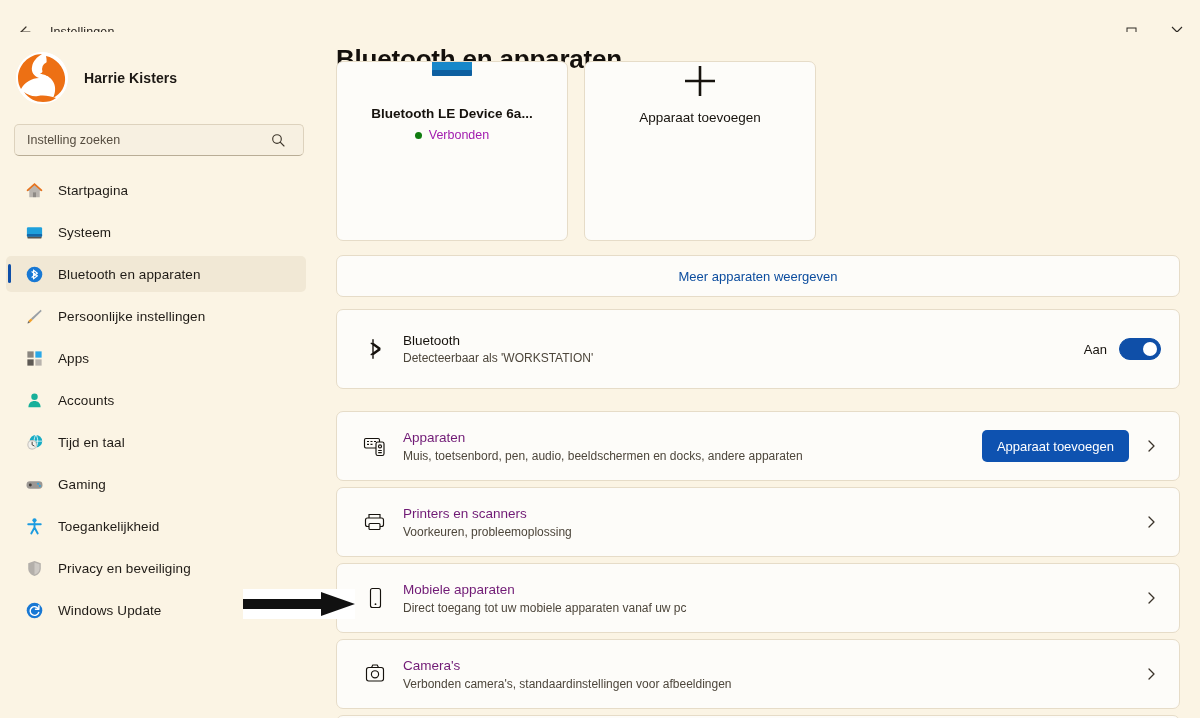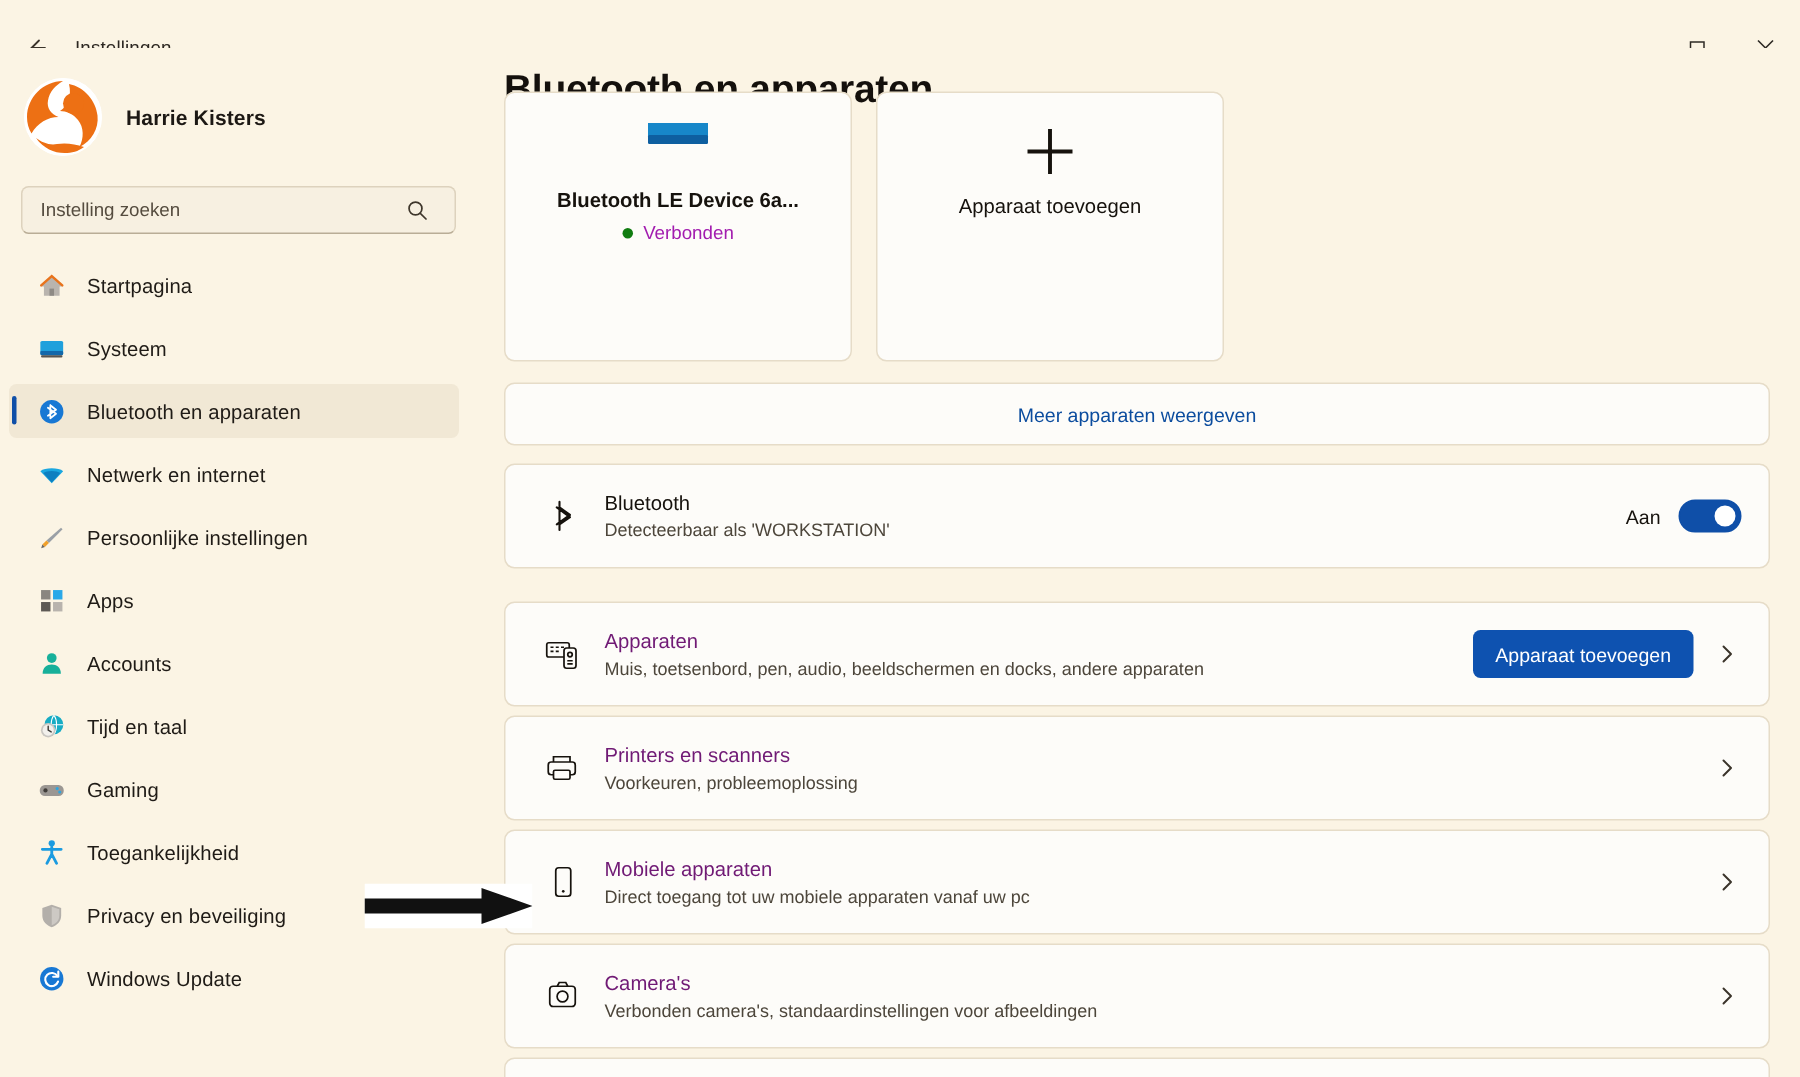--- a/index.html
+++ b/index.html
@@ -113,21 +113,21 @@
 
   .content { padding: 0 20px 0 16px; margin-top: 12px; }
 
   .cards-row { display: flex; gap: 16px; }
   .dev-card {
     width: 232px; height: 180px;
     background: #FDFCF9;
     border: 1px solid #E6DCC8;
     border-radius: 7px;
     display: flex; flex-direction: column; align-items: center;
-    padding-top: 20px;
+    padding-top: 0;
     cursor: pointer; position: relative; overflow: hidden;
   }
   .dev-card .dev-icon { height: 38px; display: flex; align-items: flex-start; justify-content: center; }
   .dev-name {
     font-size: 13.5px; font-weight: bold; color: #16120d;
     margin-top: 6px; text-align: center;
   }
   .dev-status {
     font-size: 12.5px; color: #a21caf; margin-top: 7px;
     display: flex; align-items: center; gap: 7px;
@@ -138,21 +138,21 @@
 
   .link-card {
     margin-top: 14px; height: 42px;
     background: #FDFCF9; border: 1px solid #E6DCC8; border-radius: 7px;
     display: flex; align-items: center; justify-content: center;
     cursor: pointer;
   }
   .link-card a { font-size: 13px; color: #0B4C9E; text-decoration: none; }
 
   .bt-card {
-    margin-top: 12px; height: 70px;
+    margin-top: 12px; height: 80px;
     background: #FDFCF9; border: 1px solid #E6DCC8; border-radius: 7px;
     display: flex; align-items: center; padding: 0 18px 0 22px;
   }
   .bt-ico { width: 34px; display: flex; align-items: center; justify-content: center; }
   .bt-texts { margin-left: 10px; flex: 1; }
   .bt-title { font-size: 13.5px; color: #16120d; }
   .bt-sub { font-size: 12px; color: #4d463b; margin-top: 3px; }
   .toggle-wrap { display: flex; align-items: center; gap: 12px; margin-left: 44px; }
   .toggle-label { font-size: 13px; color: #16120d; }
   .toggle {
@@ -279,29 +279,20 @@
       <div class="nav-item selected">
         <span class="nav-ico">
           <svg width="19" height="19" viewBox="0 0 20 20">
             <circle cx="10" cy="10" r="8.2" fill="#1878D4"></circle>
             <path d="M9 5.4 L13 8.6 L7.3 12.8 M7.3 7.2 L13 11.4 L9 14.6 L9 5.4" fill="none" stroke="#ffffff" stroke-width="1.25" stroke-linejoin="round" stroke-linecap="round"></path>
           </svg>
         </span>
         <span class="nav-label">Bluetooth en apparaten</span>
       </div>
 
-      <div class="nav-item">
-        <span class="nav-ico">
-          <svg width="19" height="19" viewBox="0 0 20 20">
-            <path d="M2 7.5 C5 4.8 15 4.8 18 7.5 L10 16 Z" fill="#1AA7E0"></path>
-            <path d="M4 8.8 C6.5 6.8 13.5 6.8 16 8.8 L10 15.4 Z" fill="#0D7FC0"></path>
-          </svg>
-        </span>
-        <span class="nav-label">Netwerk en internet</span>
-      </div>
 
       <div class="nav-item">
         <span class="nav-ico">
           <svg width="19" height="19" viewBox="0 0 20 20">
             <path d="M16.5 3 L17.6 4.1 L8 13.7 L6.3 12 Z" fill="#9aa0a6"></path>
             <path d="M6.3 12 L8 13.7 L5.2 16.5 L3.4 14.7 Z" fill="#F0A02A"></path>
             <path d="M3.4 14.7 L5.2 16.5 L2.6 17.4 Z" fill="#6b6763"></path>
           </svg>
         </span>
         <span class="nav-label">Persoonlijke instellingen</span>

